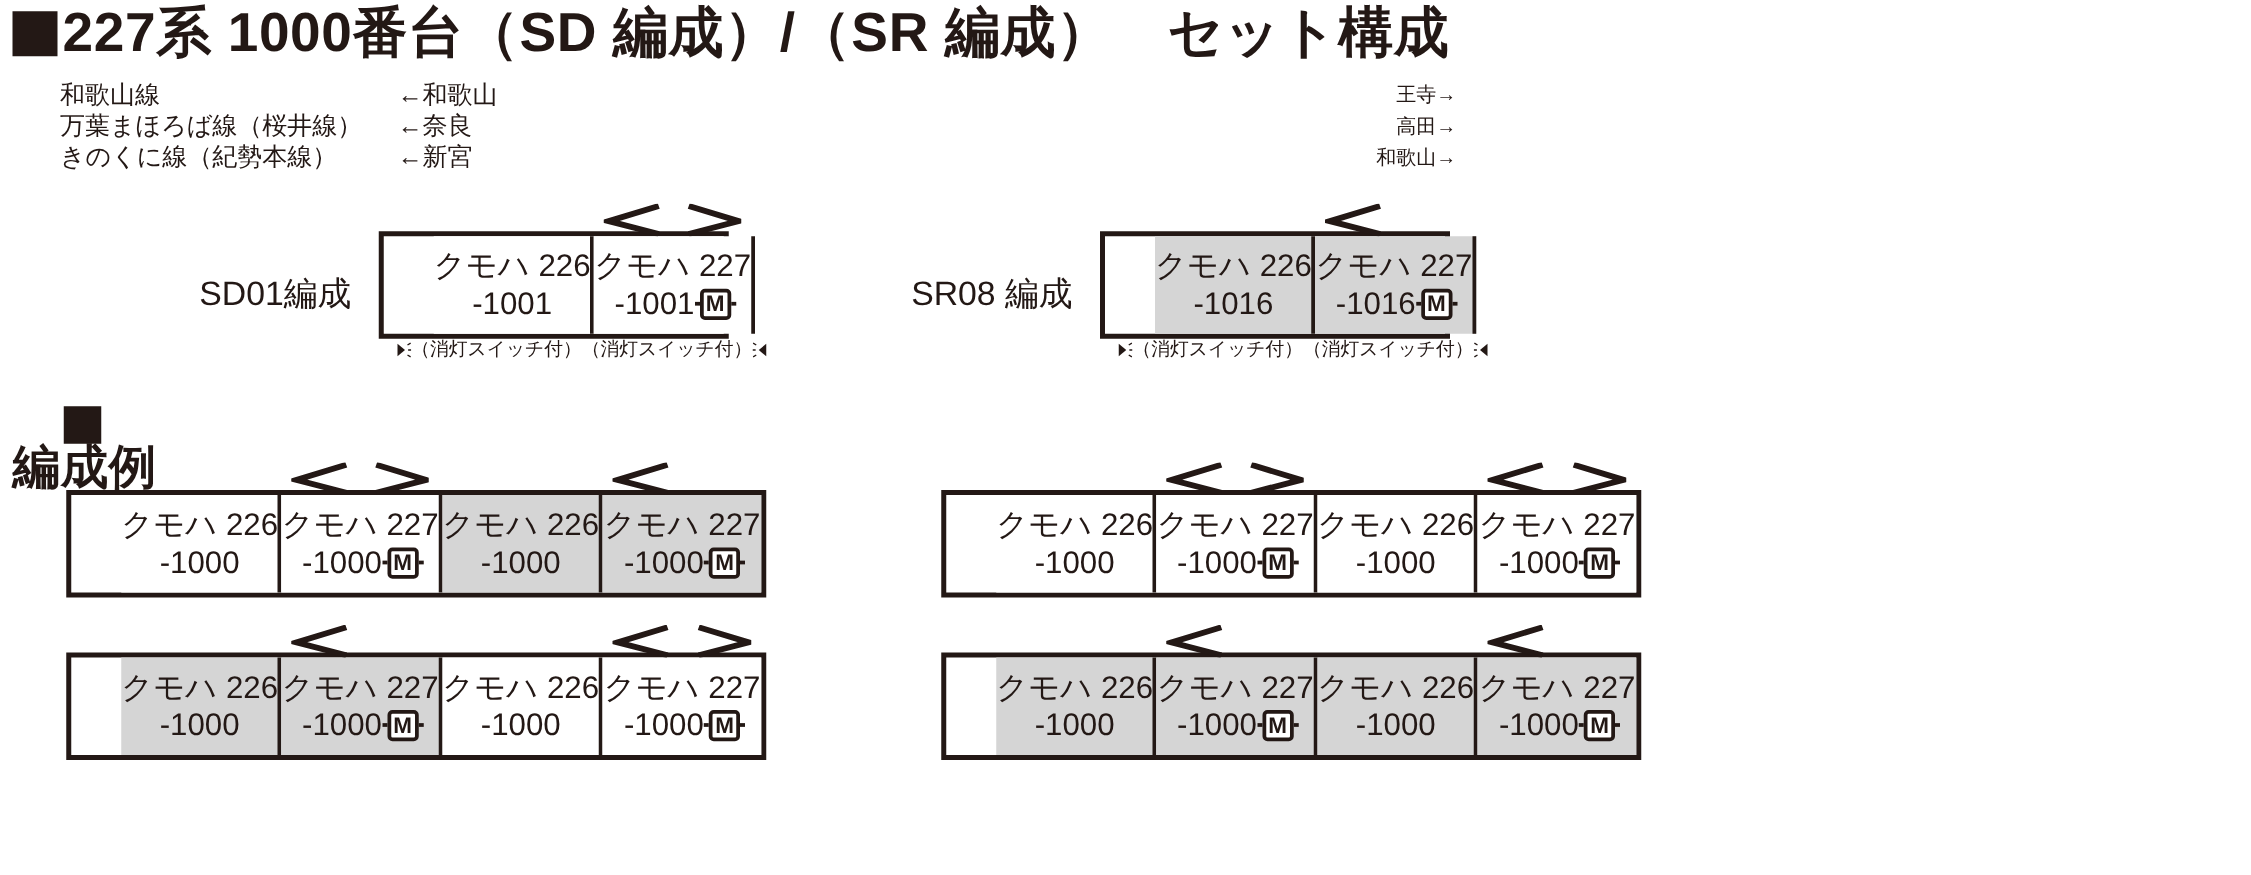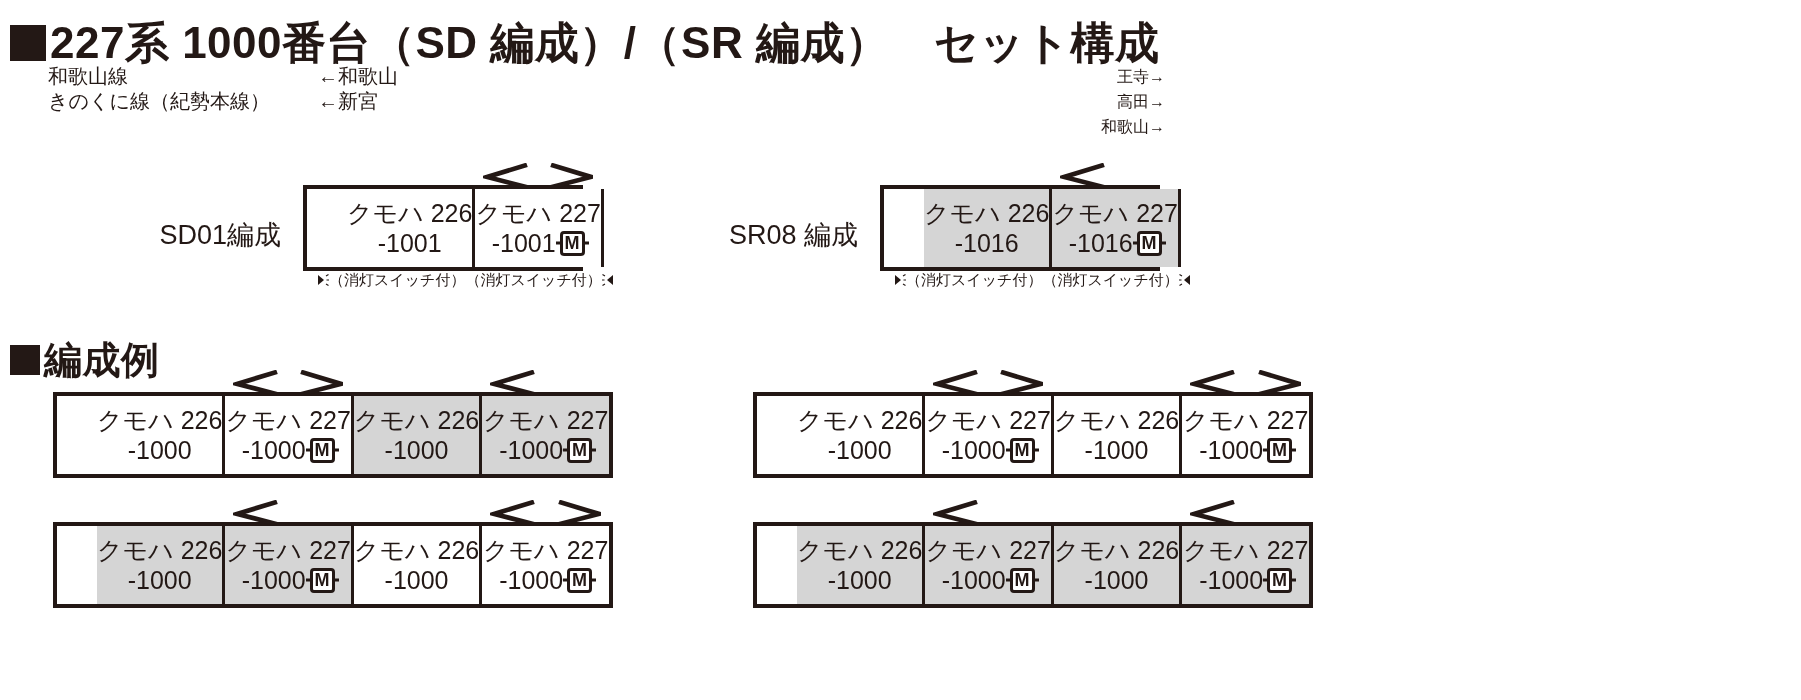--- a/index.html
+++ b/index.html
@@ -15,40 +15,39 @@
     color: #231815;
     overflow: hidden;
   }
 
   
   .heading {
     position: absolute;
     display: flex;
     align-items: center;
     white-space: nowrap;
-    margin-top: 16px;
   }
   .heading .sq {
     width: 34px;
     height: 34px;
     background: #231815;
     margin-right: 4px;
     flex: none;
   }
   .heading .htxt {
     font-size: 42px;
     font-weight: 700;
     letter-spacing: 0.5px;
     line-height: 1;
   }
   #title-heading { left: 10px; top: 5px; }
   #title-heading .sq { width: 36px; height: 36px; }
   #title-heading .htxt { font-size: 44px; }
 
-  #examples-heading { left: 10px; top: 325px; }
+  #examples-heading { left: 10px; top: 325px; flex-direction: column; }
   #examples-heading .sq { width: 30px; height: 30px; }
   #examples-heading .htxt { font-size: 38px; }
 
   
   #lines-block {
     position: absolute;
     left: 48px;
     top: 64px;
     font-size: 20px;
     line-height: 25px;
@@ -185,20 +184,24 @@
   <span class="sq"></span>
   <span class="htxt">227系 1000番台（SD 編成）/（SR 編成）　セット構成</span>
 </div>
 
 <div id="lines-block">
   <div class="line-row">
     <span class="line-name">和歌山線</span>
     <span class="line-origin">←和歌山</span>
   </div>
   <div class="line-row">
+    <span class="line-name">万葉まほろば線（桜井線）</span>
+    <span class="line-origin">←奈良</span>
+  </div>
+  <div class="line-row">
     <span class="line-name">きのくに線（紀勢本線）</span>
     <span class="line-origin">←新宮</span>
   </div>
 </div>
 
 <div id="destinations-block">
   <div class="dest-row">王寺→</div>
   <div class="dest-row">高田→</div>
   <div class="dest-row">和歌山→</div>
 </div>

